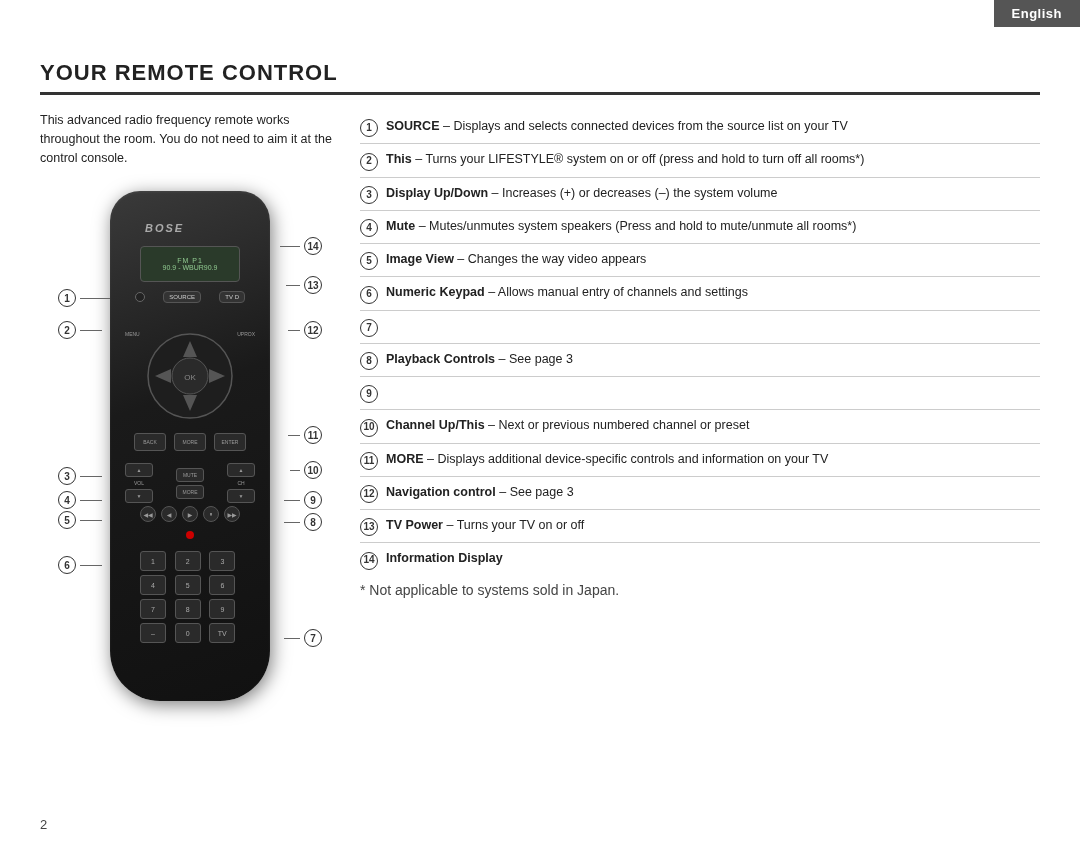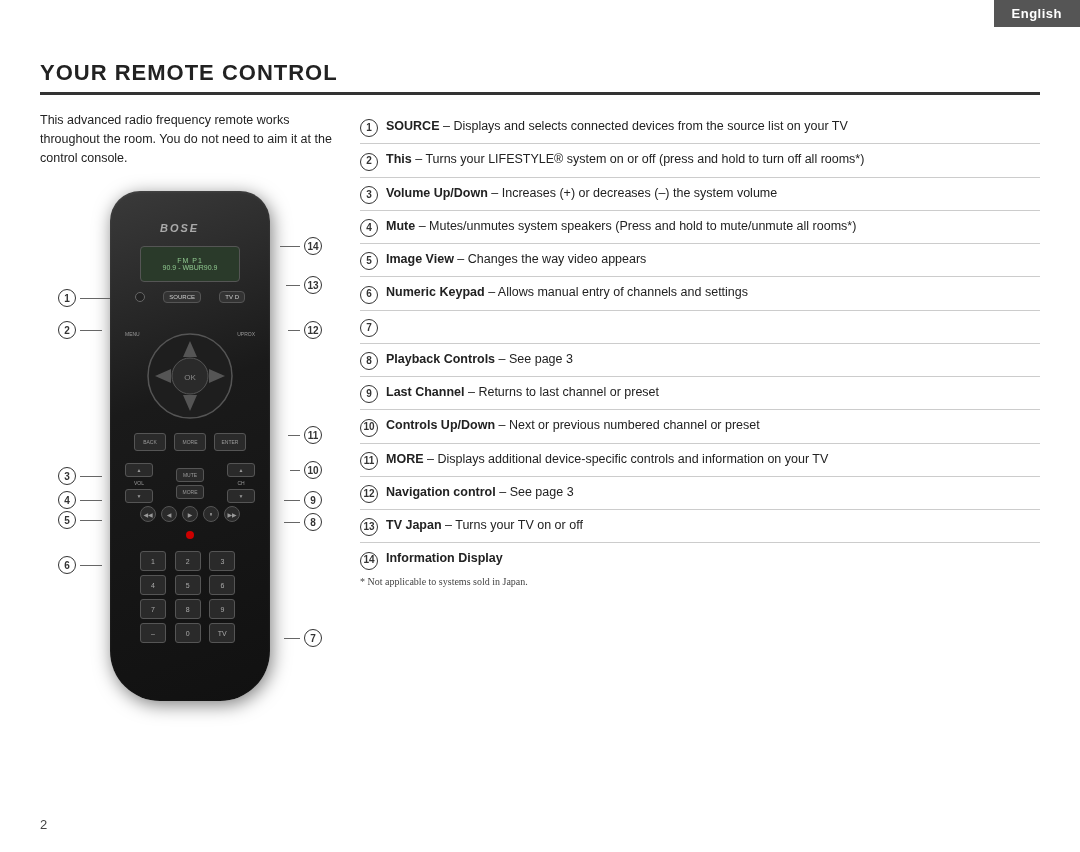--- a/index.html
+++ b/index.html
@@ -122,24 +122,23 @@
 
     .feature-text {
       flex: 1;
     }
 
     .feature-text strong {
       font-weight: bold;
     }
 
     .footnote {
-      font-size: 10px;
+      font-size: 14px;
       color: #444;
-      margin-top: 0;
-      font-family: Liberation Serif, serif;
+      margin-top: 6px;
     }
 
     
     .remote-container {
       position: relative;
       width: 280px;
       height: 530px;
       margin: 0 auto;
     }
 
@@ -157,21 +156,21 @@
 
     
     .remote-logo {
       position: absolute;
       top: 30px;
       left: 50%;
       transform: translateX(-50%);
       width: 100px;
       display: flex;
       align-items: center;
-      justify-content: center;
+      justify-content: flex-start;
     }
 
     
     .remote-display {
       position: absolute;
       top: 55px;
       left: 50%;
       transform: translateX(-50%);
       width: 100px;
       height: 36px;
@@ -499,21 +498,21 @@
       <li class="feature-item">
             <div class="feature-num"><span class="callout-circle">1</span></div>
             <div class="feature-text"><strong>SOURCE</strong> – Displays and selects connected devices from the source list on your TV</div>
           </li>
           <li class="feature-item">
             <div class="feature-num"><span class="callout-circle">2</span></div>
             <div class="feature-text"><strong>This</strong> – Turns your LIFESTYLE® system on or off (press and hold to turn off all rooms*)</div>
           </li>
           <li class="feature-item">
             <div class="feature-num"><span class="callout-circle">3</span></div>
-            <div class="feature-text"><strong>Volume Up/Down</strong> – Increases (+) or decreases (–) the system volume</div>
+            <div class="feature-text"><strong>Display Up/Down</strong> – Increases (+) or decreases (–) the system volume</div>
           </li>
           <li class="feature-item">
             <div class="feature-num"><span class="callout-circle">4</span></div>
             <div class="feature-text"><strong>Mute</strong> – Mutes/unmutes system speakers (Press and hold to mute/unmute all rooms*)</div>
           </li>
           <li class="feature-item">
             <div class="feature-num"><span class="callout-circle">5</span></div>
             <div class="feature-text"><strong>Image View</strong> – Changes the way video appears</div>
           </li>
           <li class="feature-item">
@@ -522,37 +521,36 @@
           </li>
           <li class="feature-item">
             <div class="feature-num"><span class="callout-circle">7</span></div>
           </li>
           <li class="feature-item">
             <div class="feature-num"><span class="callout-circle">8</span></div>
             <div class="feature-text"><strong>Playback Controls</strong> – See page 3</div>
           </li>
           <li class="feature-item">
             <div class="feature-num"><span class="callout-circle">9</span></div>
-            <div class="feature-text"><strong>Last Channel</strong> – Returns to last channel or preset</div>
           </li>
           <li class="feature-item">
             <div class="feature-num"><span class="callout-circle">10</span></div>
-            <div class="feature-text"><strong>Controls Up/Down</strong> – Next or previous numbered channel or preset</div>
+            <div class="feature-text"><strong>Channel Up/This</strong> – Next or previous numbered channel or preset</div>
           </li>
           <li class="feature-item">
             <div class="feature-num"><span class="callout-circle">11</span></div>
             <div class="feature-text"><strong>MORE</strong> – Displays additional device-specific controls and information on your TV</div>
           </li>
           <li class="feature-item">
             <div class="feature-num"><span class="callout-circle">12</span></div>
             <div class="feature-text"><strong>Navigation control</strong> – See page 3</div>
           </li>
           <li class="feature-item">
             <div class="feature-num"><span class="callout-circle">13</span></div>
-            <div class="feature-text"><strong>TV Japan</strong> – Turns your TV on or off</div>
+            <div class="feature-text"><strong>TV Power</strong> – Turns your TV on or off</div>
           </li>
           <li class="feature-item">
             <div class="feature-num"><span class="callout-circle">14</span></div>
             <div class="feature-text"><strong>Information Display</strong></div>
           </li>
         </ul>
 
       <p class="footnote">* Not applicable to systems sold in Japan.</p>
 
     </div>

